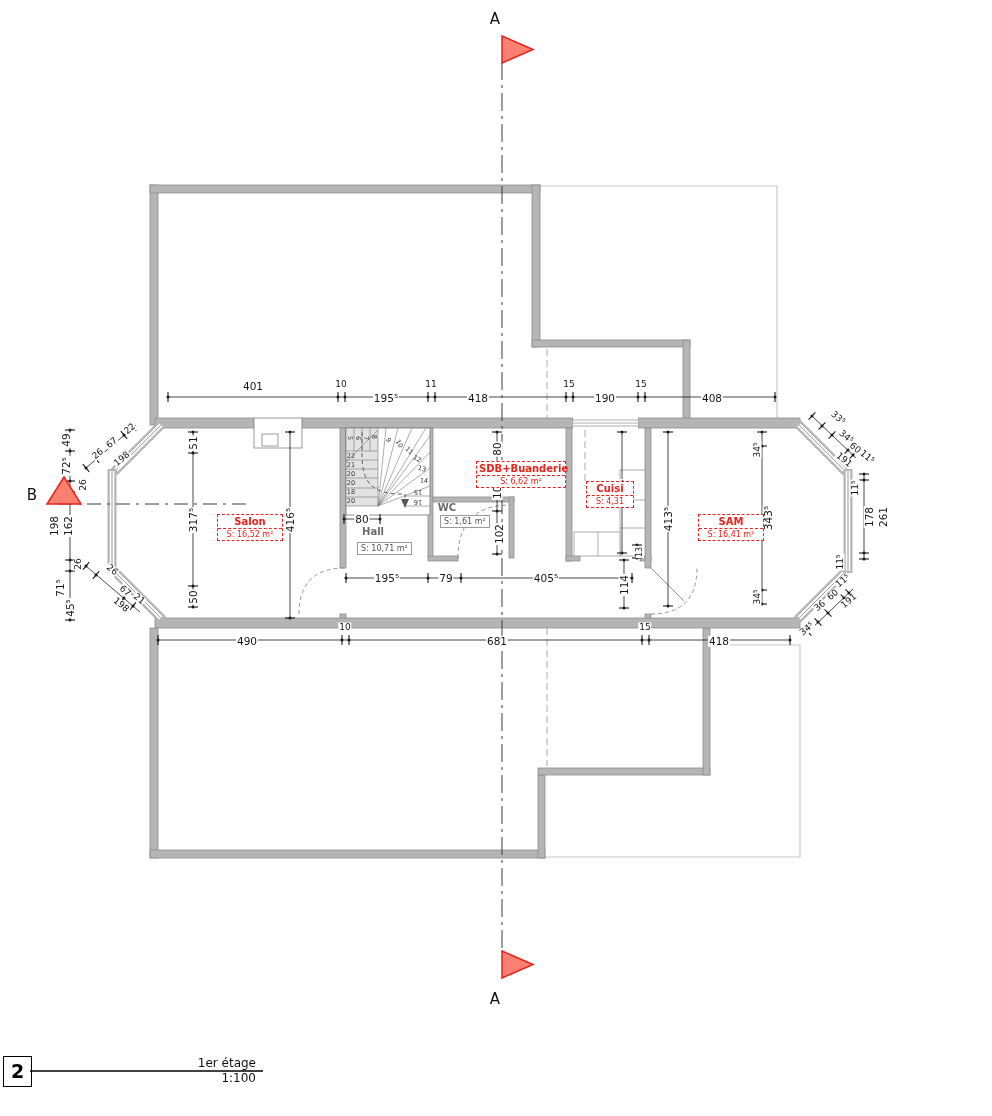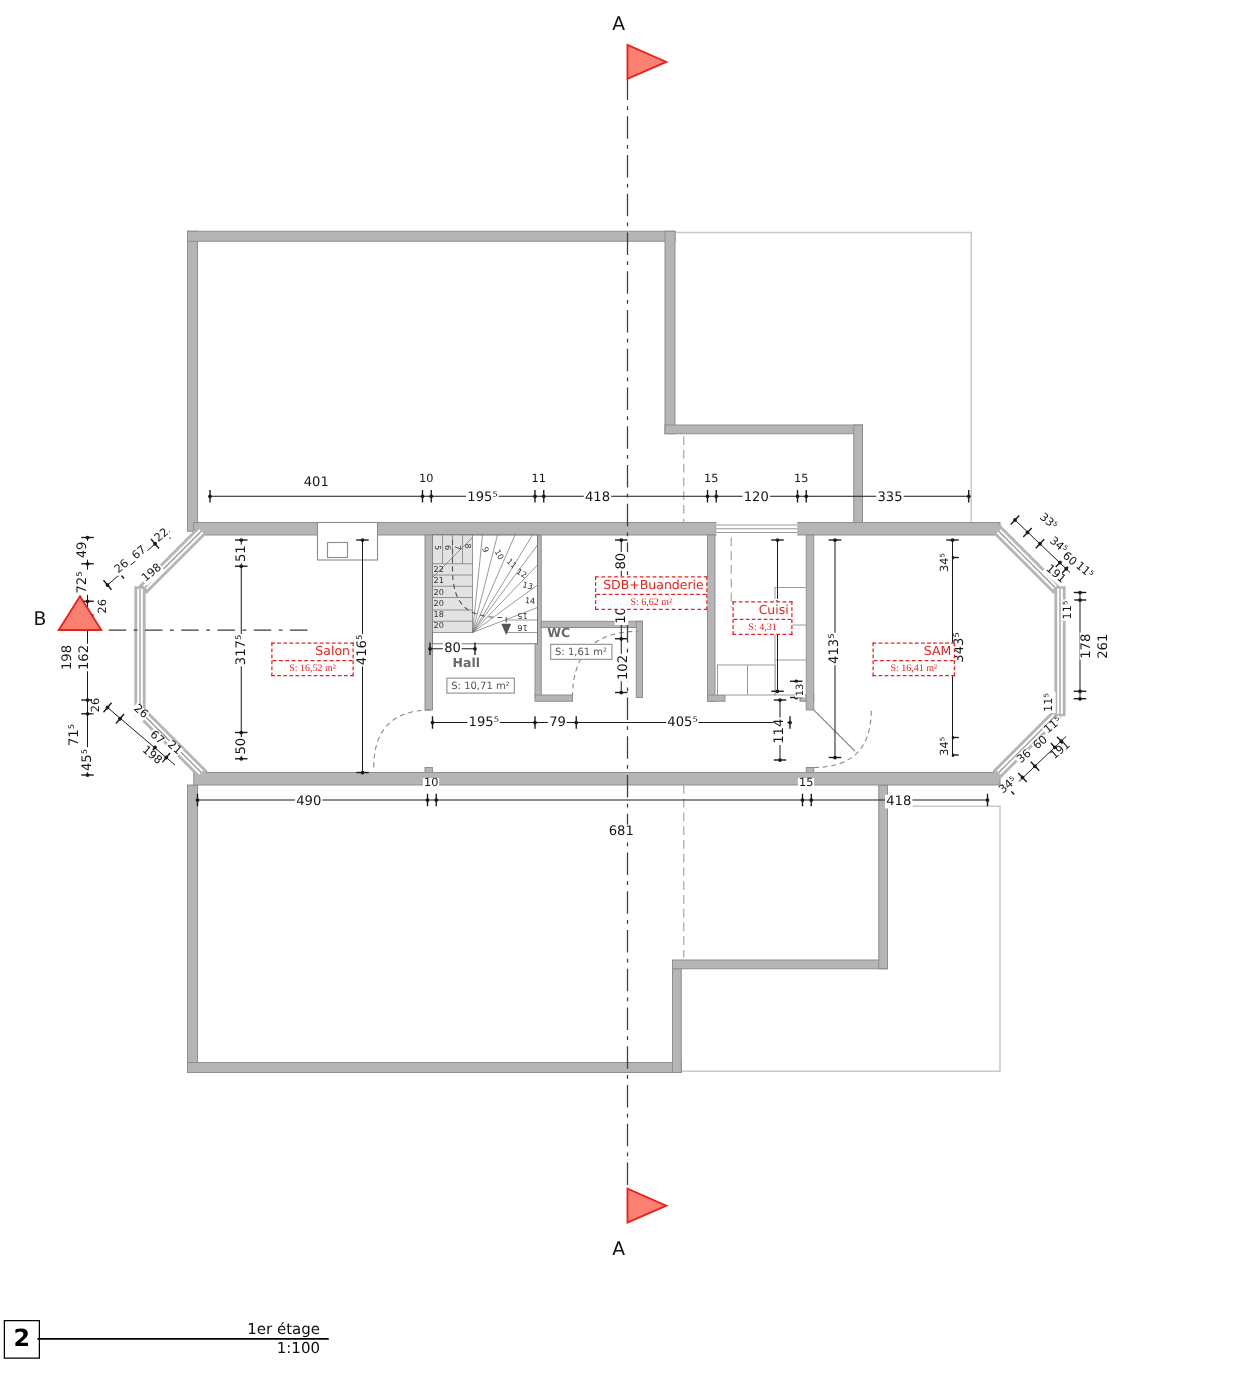--- a/index.html
+++ b/index.html
@@ -10,22 +10,22 @@
      background:#fff;padding:0 1px;white-space:nowrap;line-height:1;z-index:3;}
   .dv{transform:translate(-50%,-50%) rotate(-90deg);}
   .dp{transform:translate(-50%,-50%) rotate(40deg);}
   .dm{transform:translate(-50%,-50%) rotate(-40deg);}
   .sm{font-size:9px;}
   .xs{font-size:8px;}
   .sn{position:absolute;transform:translate(-50%,-50%);font-size:6.5px;color:#333;
       line-height:1;z-index:3;}
   .sec{position:absolute;transform:translate(-50%,-50%);font-size:15px;color:#111;z-index:3;}
   .rbox{position:absolute;border:1px dashed #e8231d;color:#e8231d;text-align:center;z-index:4;background:#fff;}
-  .rbox .t{font-weight:normal;font-size:10px;border-bottom:1px dashed #e8231d;padding:1px 2px;white-space:nowrap;text-align:right;}
-  .rbox .a{font-size:8px;padding:1px 2px;white-space:nowrap;font-family:Liberation Serif, serif;}
+  .rbox .t{font-weight:bold;font-size:10px;border-bottom:1px dashed #e8231d;padding:1px 2px;white-space:nowrap;}
+  .rbox .a{font-size:8px;padding:1px 2px;white-space:nowrap;}
   .gtitle{position:absolute;transform:translate(-50%,-50%);font-weight:bold;font-size:10px;color:#6a6a6a;z-index:4;}
   .gbox{position:absolute;border:1px solid #9a9a9a;background:#fff;color:#555;font-size:8px;
         text-align:center;z-index:4;padding:1px 3px;white-space:nowrap;}
   .tb2{position:absolute;left:3px;top:1056px;width:27px;height:29px;border:1.7px solid #000;
        font-weight:bold;font-size:19px;text-align:center;line-height:29px;color:#000;z-index:4;}
   .tbt{position:absolute;transform:translate(-100%,-50%);font-size:12px;color:#111;white-space:nowrap;z-index:4;}
 </style>
 </head>
 <body>
 
@@ -310,27 +310,27 @@
 <div class="gbox" style="left:357px;top:542px">S: 10,71 m²</div>
 <span class="gtitle" style="left:447px;top:507px">WC</span>
 <div class="gbox" style="left:440px;top:515px">S: 1,61 m²</div>
 
 <span class="d" style="left:253px;top:386px">401</span>
 <span class="d sm" style="left:341px;top:384px">10</span>
 <span class="d" style="left:386px;top:398px">195⁵</span>
 <span class="d sm" style="left:431px;top:384px">11</span>
 <span class="d" style="left:478px;top:398px">418</span>
 <span class="d sm" style="left:569px;top:384px">15</span>
-<span class="d" style="left:605px;top:398px">120</span>
+<span class="d" style="left:605px;top:398px">190</span>
 <span class="d sm" style="left:641px;top:384px">15</span>
-<span class="d" style="left:712px;top:398px">335</span>
+<span class="d" style="left:712px;top:398px">408</span>
 
 <span class="d" style="left:247px;top:641px">490</span>
 <span class="d sm" style="left:345px;top:627px">10</span>
-<span class="d" style="left:497px;top:665px">681</span>
+<span class="d" style="left:497px;top:641px">681</span>
 <span class="d sm" style="left:645px;top:627px">15</span>
 <span class="d" style="left:719px;top:641px">418</span>
 
 <span class="d dv" style="left:66px;top:440px">49</span>
 <span class="d dv" style="left:66px;top:466px">72⁵</span>
 <span class="d dv sm" style="left:83px;top:485px">26</span>
 <span class="d dv" style="left:68px;top:526px">162</span>
 <span class="d dv" style="left:54px;top:526px">198</span>
 <span class="d dv sm" style="left:78px;top:564px">26</span>
 <span class="d dv" style="left:60px;top:588px">71⁵</span>

